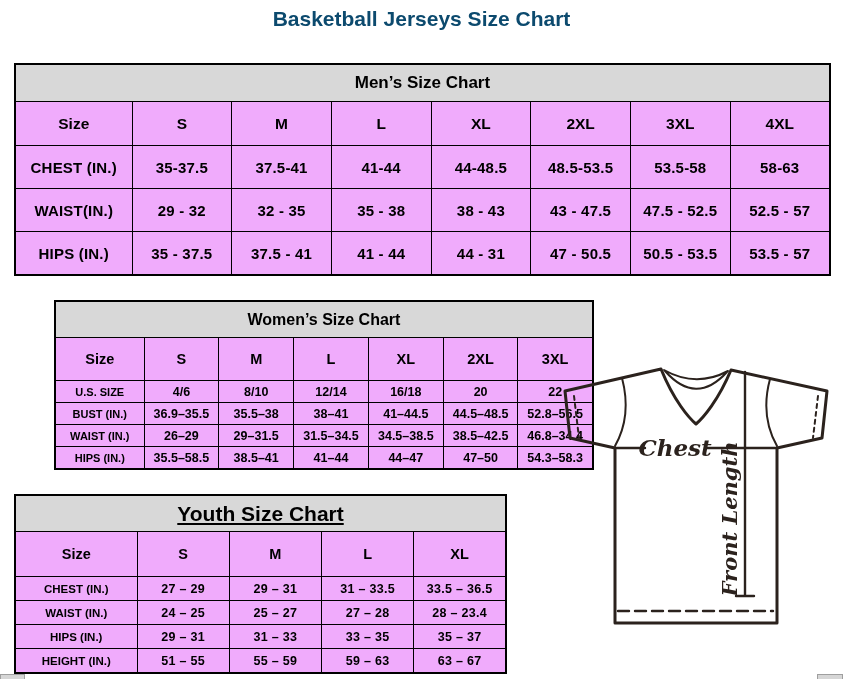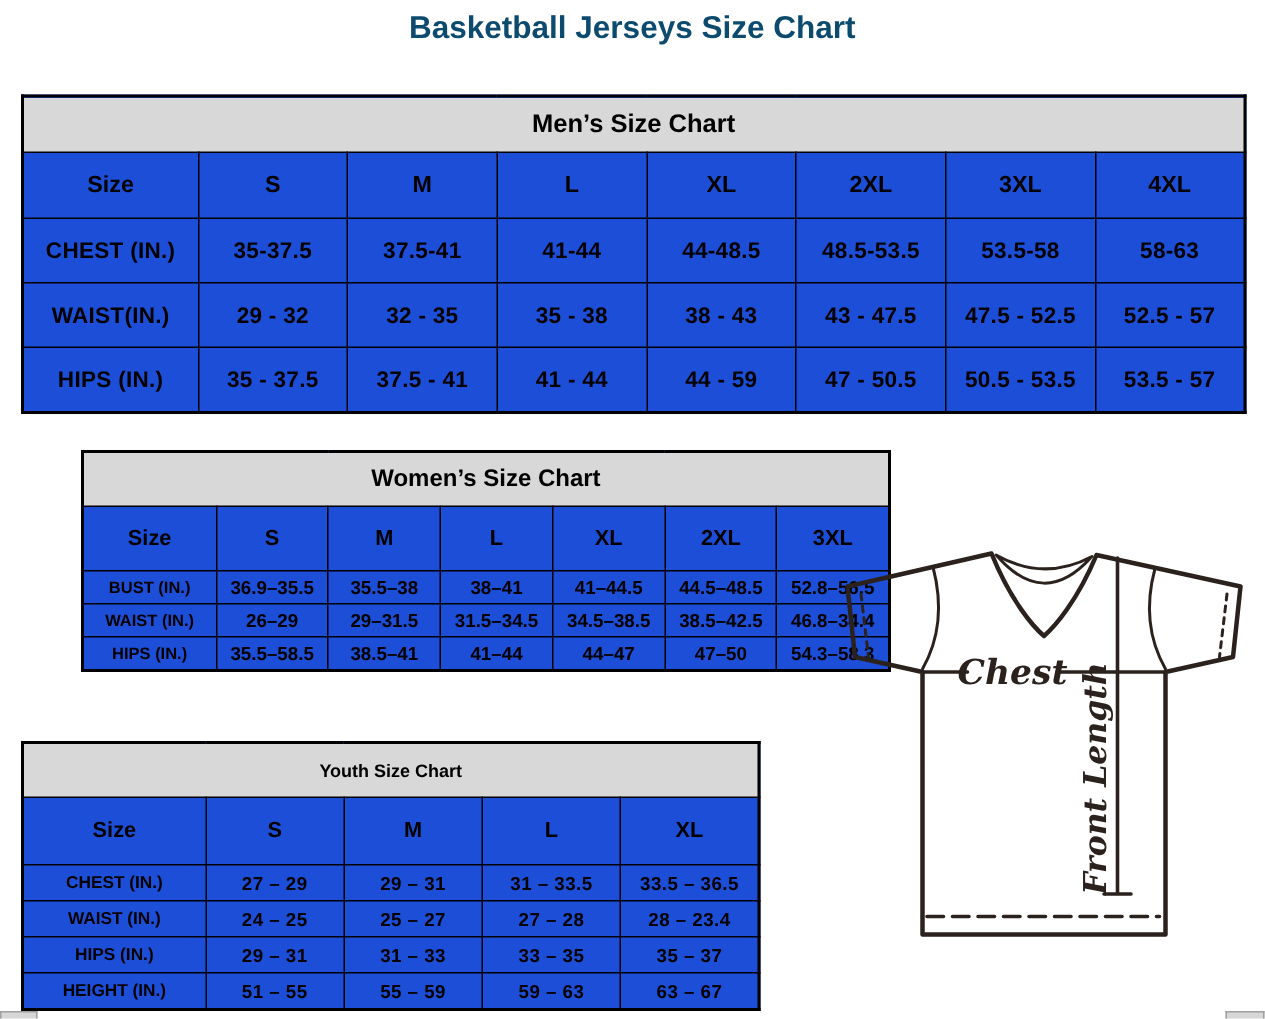--- a/index.html
+++ b/index.html
@@ -9,41 +9,41 @@
     background:#ffffff;
     font-family:"Liberation Sans",sans-serif;
     overflow:hidden;
   }
   .page-title{
     position:absolute;top:7px;left:0;width:100%;
     text-align:center;font-size:21px;font-weight:bold;color:#0c4a6e;
   }
   table.size-table{
     position:absolute;border-collapse:collapse;table-layout:fixed;
-    border:2px solid #000;background:#1d4ed8;padding-left:12px;
+    border:2px solid #000;background:#f0abfc;padding-left:12px;
   }
   .size-table td{
     border:1px solid #000;text-align:center;vertical-align:middle;
     font-weight:bold;padding:0;color:#000;overflow:hidden;white-space:nowrap;
   }
   .size-table .band{background:#d8d8d8;}
   
   .men{left:14px;top:63px;width:815px;}
   .men .band{height:36px;font-size:17px;}
   .men .hdr td{height:43px;font-size:15.5px;}
   .men .drow td{height:42px;font-size:15px;letter-spacing:.2px;}
   
   .women{left:14px;top:300px;width:538px;margin-left:40px;}
   .women .band{height:35px;font-size:16px;}
   .women .hdr td{height:42px;font-size:14.5px;}
   .women .drow td{height:21px;font-size:12.5px;}
   .women .drow .lbl{font-size:11px;}
   
   .youth{left:14px;top:494px;width:491px;}
-  .youth .band{height:35px;font-size:12px;}
+  .youth .band{height:35px;font-size:21px;text-decoration:underline;}
   .youth .hdr td{height:44px;font-size:14.5px;}
   .youth .drow td{height:23px;font-size:12.5px;letter-spacing:.3px;}
   .youth .drow .lbl{font-size:11.5px;letter-spacing:0;}
   
   .jersey-svg{position:absolute;left:552px;top:356px;}
   
   .scroll-frag{
     position:absolute;height:5px;bottom:0;
     background:#d6d6d6;border:1px solid #9f9f9f;border-bottom:none;
     box-sizing:border-box;
@@ -93,21 +93,21 @@
     <td>38 - 43</td>
     <td>43 - 47.5</td>
     <td>47.5 - 52.5</td>
     <td>52.5 - 57</td>
   </tr>
   <tr class="drow">
     <td class="lbl">HIPS (IN.)</td>
     <td>35 - 37.5</td>
     <td>37.5 - 41</td>
     <td>41 - 44</td>
-    <td>44 - 59</td>
+    <td>44 - 31</td>
     <td>47 - 50.5</td>
     <td>50.5 - 53.5</td>
     <td>53.5 - 57</td>
   </tr>
 </tbody>
   </table>
 
 <table class="size-table women">
   <colgroup>
       <col style="width:89px">
@@ -120,20 +120,29 @@
   <tr class="hdr">
     <td>Size</td>
     <td>S</td>
     <td>M</td>
     <td>L</td>
     <td>XL</td>
     <td>2XL</td>
     <td>3XL</td>
   </tr>
   <tr class="drow">
+    <td class="lbl">U.S. SIZE</td>
+    <td>4/6</td>
+    <td>8/10</td>
+    <td>12/14</td>
+    <td>16/18</td>
+    <td>20</td>
+    <td>22</td>
+  </tr>
+  <tr class="drow">
     <td class="lbl">BUST (IN.)</td>
     <td>36.9–35.5</td>
     <td>35.5–38</td>
     <td>38–41</td>
     <td>41–44.5</td>
     <td>44.5–48.5</td>
     <td>52.8–56.5</td>
   </tr>
   <tr class="drow">
     <td class="lbl">WAIST (IN.)</td>

